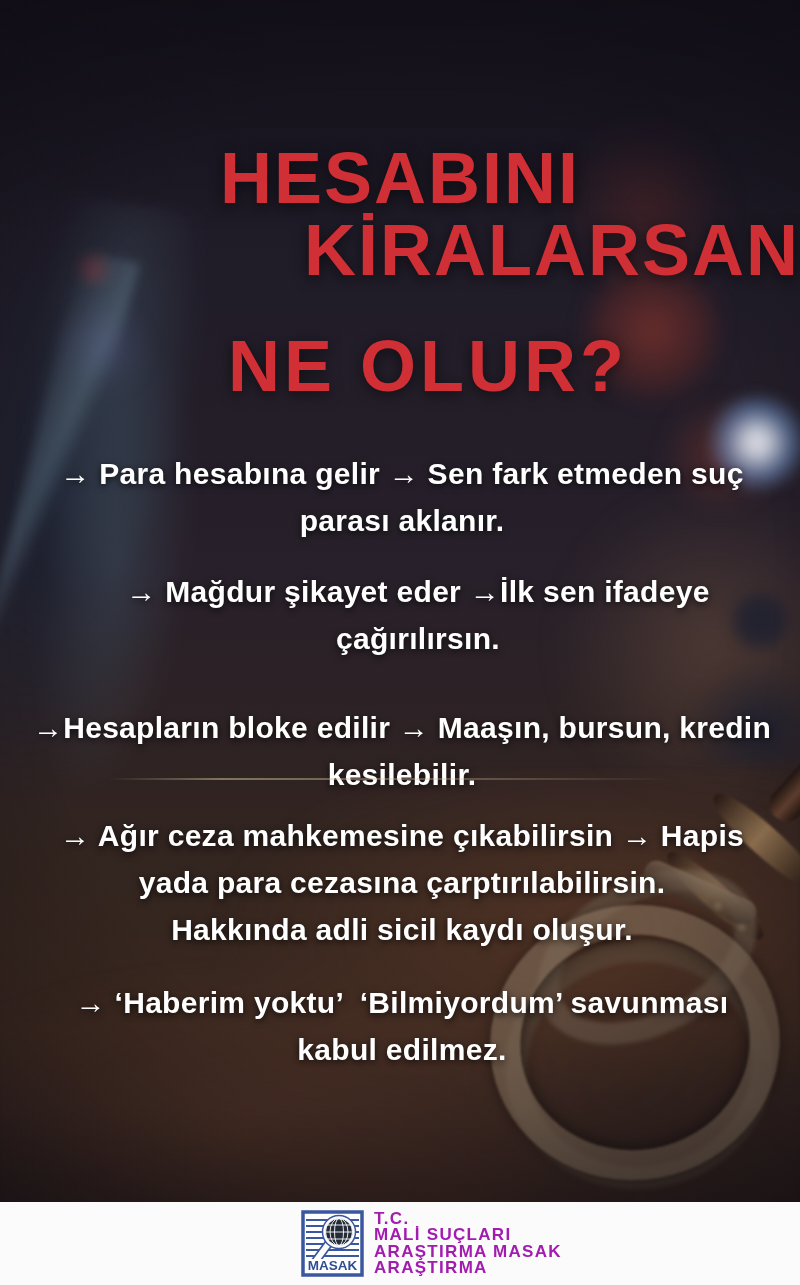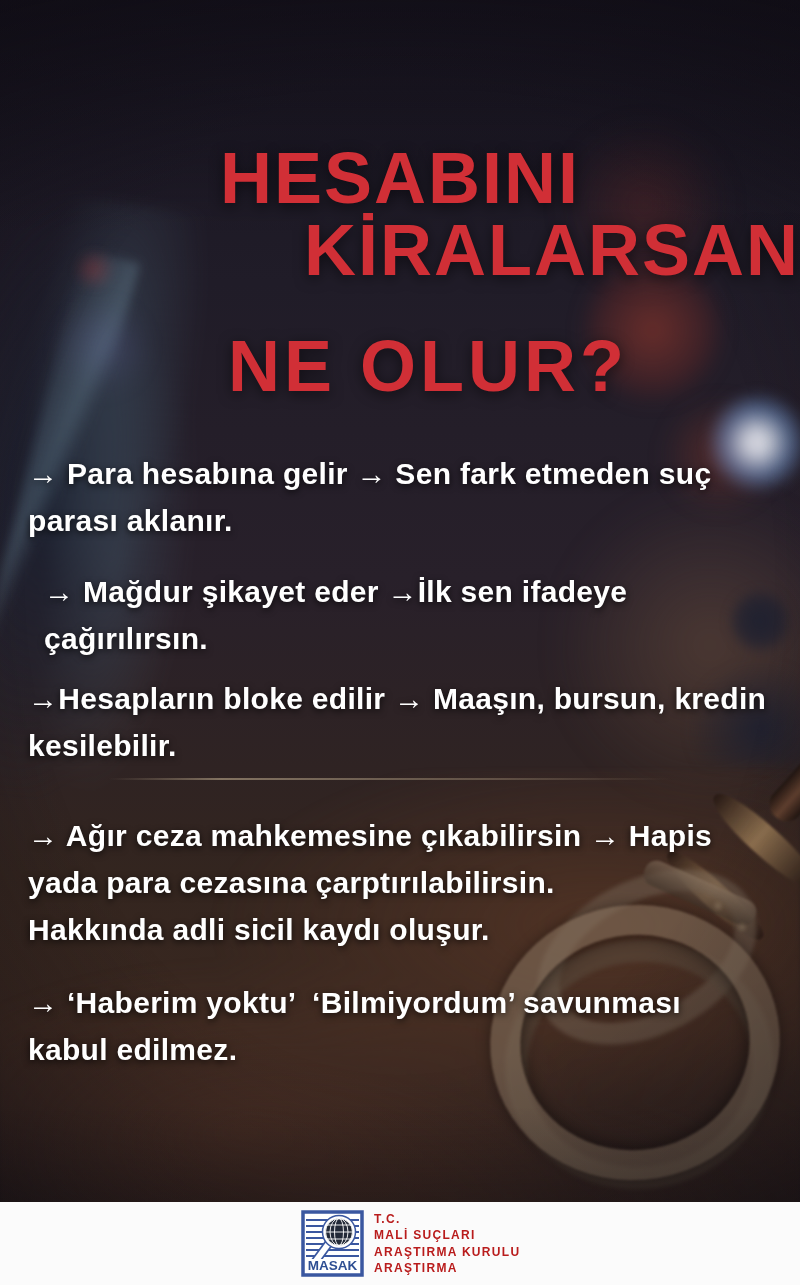--- a/index.html
+++ b/index.html
@@ -60,29 +60,29 @@
       linear-gradient(0deg,rgba(16,12,14,.45) 0%,rgba(16,12,14,0) 14%);}
   
   .title{position:absolute;left:0;width:800px;text-align:center;font-weight:bold;color:#d12f36;line-height:1;
     text-shadow:0 3px 14px rgba(0,0,0,.55);}
   .t1{top:122px;font-size:72px;letter-spacing:2px;margin-top:20px;}
   .t2{top:214px;font-size:72px;letter-spacing:2px;text-align:right;}
   .t3{top:330px;font-size:72px;letter-spacing:4px;margin-left:28px;}
   
   .bullet{position:absolute;left:28px;width:748px;margin:0;color:#ffffff;font-weight:bold;
     font-size:30px;line-height:47px;letter-spacing:.3px;white-space:pre-wrap;
-    text-shadow:0 2px 7px rgba(0,0,0,.75);}
-  .b1{top:450px;} .b2{top:568px;margin-left:16px;} .b3{top:675px;} .b4{top:812px;} .b5{top:979px;}
+    text-shadow:0 2px 7px rgba(0,0,0,.75);text-align:center;}
+  .b1{top:450px;} .b2{top:568px;margin-left:16px;} .b3{top:704px;} .b4{top:812px;} .b5{top:979px;}
   .divider{position:absolute;left:108px;top:778px;width:565px;height:2px;
     background:linear-gradient(90deg,transparent,rgba(215,195,160,.5) 20%,rgba(215,195,160,.28) 70%,transparent);}
   
   .footer{position:absolute;left:0;top:1202px;width:800px;height:83px;background:#fbfbfb;display:flex;align-items:center;}
   .footer-inner{display:flex;align-items:center;margin-left:301px;}
   .logo-box{width:63px;height:67px;}
-  .org{margin-left:10px;color:#b91c1c;font-weight:bold;font-size:12px;line-height:16.4px;letter-spacing:1.3px;}
+  .org{margin-left:10px;color:#a21caf;font-weight:bold;font-size:17px;line-height:16.4px;letter-spacing:1.3px;}
 </style>
 </head>
 <body>
 
 <div class="poster">
 
   <div class="layer bokeh bk-red2"></div>
   <div class="layer bokeh bk-red1"></div>
   <div class="layer bokeh bk-red3"></div>
   <div class="layer bokeh bk-blue"></div>
@@ -149,19 +149,19 @@
             <line x1="26.5" y1="15" x2="49.5" y2="15"></line>
             <line x1="26.5" y1="29" x2="49.5" y2="29"></line>
           </g>
         </g>
         <rect x="5" y="49" width="53" height="13" fill="#ffffff"></rect>
         <text x="31.5" y="60" text-anchor="middle" font-family="Liberation Sans, sans-serif" font-size="13.5" font-weight="bold" fill="#2f4f93">MASAK</text>
       </svg>
       <div class="org">
         <div>T.C.</div>
         <div>MALİ SUÇLARI</div>
-        <div>ARAŞTIRMA KURULU</div>
+        <div>ARAŞTIRMA MASAK</div>
         <div>ARAŞTIRMA</div>
       </div>
     </div>
   </div>
 
 </div>
 
 </body></html>

